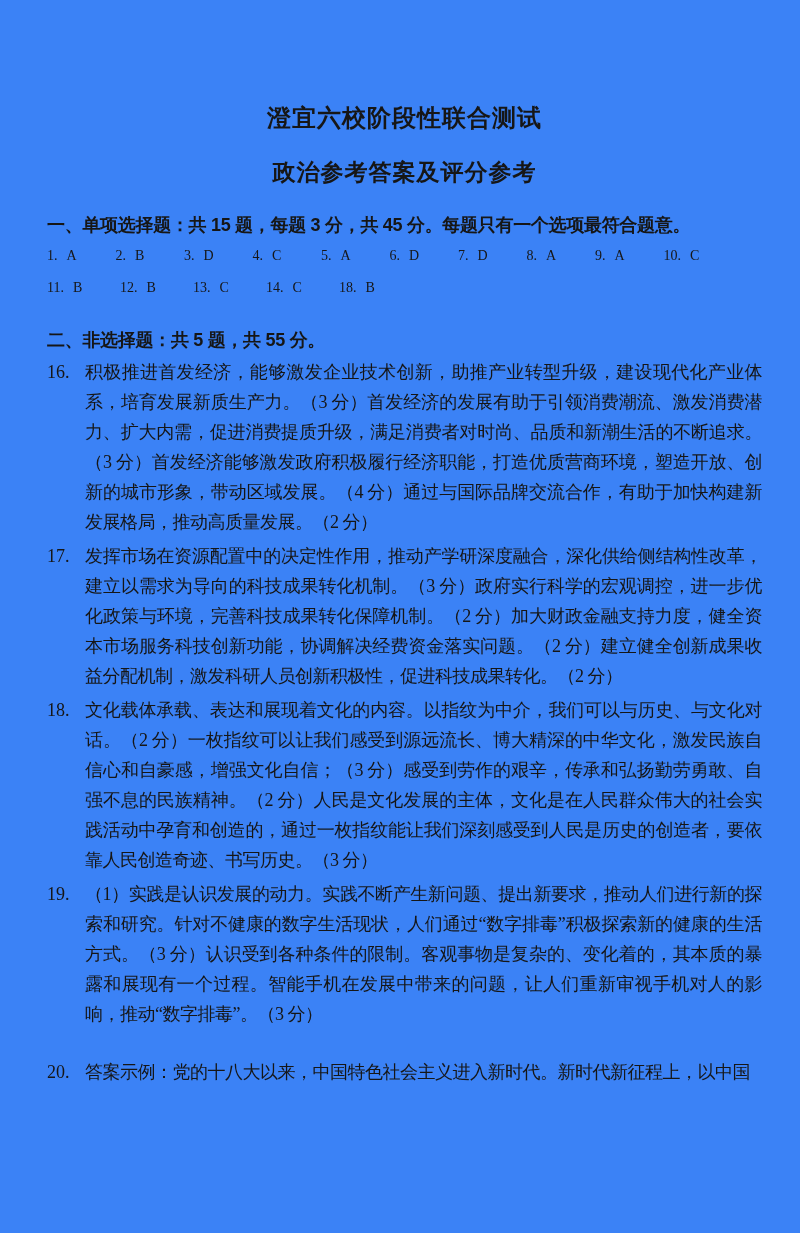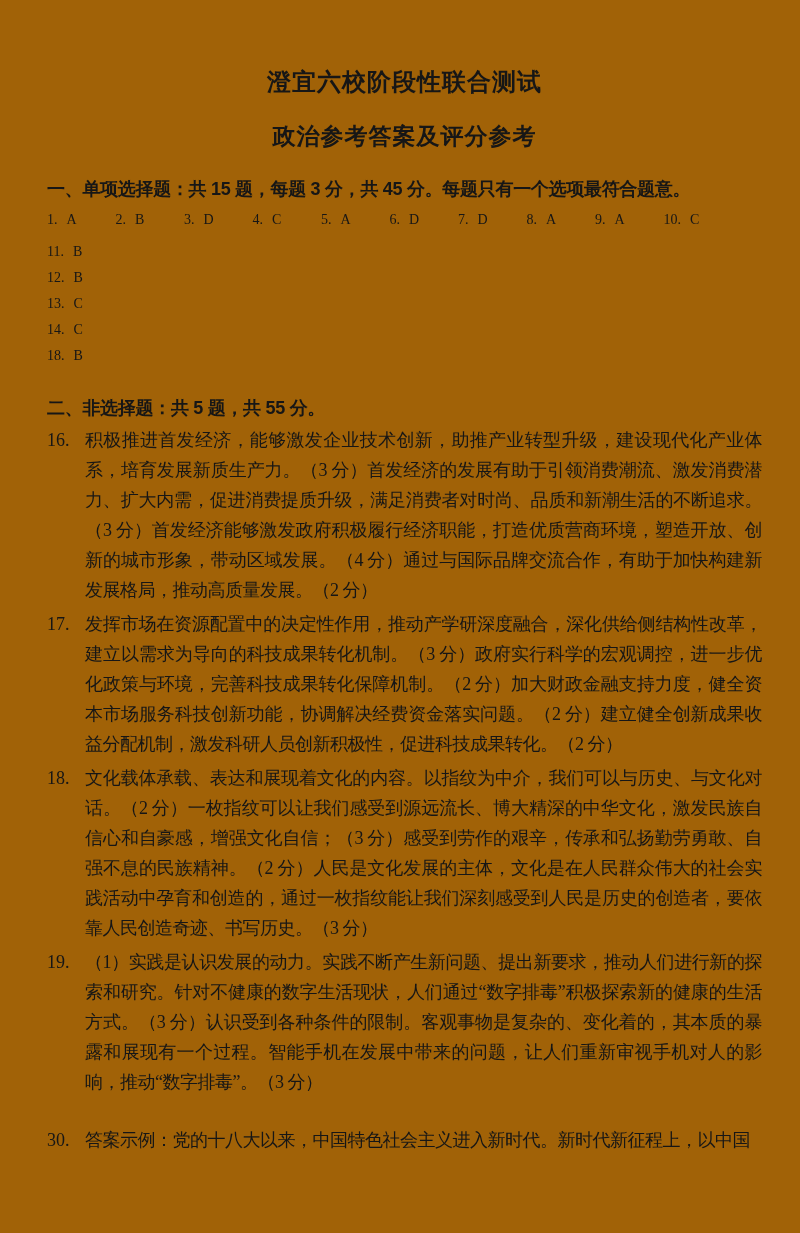--- a/index.html
+++ b/index.html
@@ -1,23 +1,23 @@
 <!DOCTYPE html>
 <html lang="zh"><head>
 <meta charset="utf-8">
 <style>
   html,body{margin:0;padding:0;background:#ffffff;}
   .page{
     position:relative;
     width:800px;height:1233px;
     box-sizing:border-box;
-    background:#a16207;
+    background:#3b82f6;
     color:#161616;
     font-family:"Liberation Serif","DejaVu Serif",serif;
-    padding:68px 38px 0 47px;
+    padding:104px 38px 0 47px;
     overflow:hidden;
   }
   .doc-title{
     font-family:"Liberation Sans","DejaVu Sans",sans-serif;
     font-weight:bold;
     font-size:24px;line-height:28px;
     text-align:center;
     margin:0 0 26px 0;
     letter-spacing:1px;
   }
@@ -31,21 +31,21 @@
   }
   .sec-heading{
     font-family:"Liberation Sans","DejaVu Sans",sans-serif;
     font-weight:bold;
     font-size:18px;line-height:30px;
     margin:24px 0 0 0;
     letter-spacing:-0.3px;
   }
   .ans-row{display:flex;font-size:14px;line-height:26px;}
   .ans-row.row-1{margin-top:3px;}
-  .ans-row.row-2{margin-top:6px;flex-direction:column;}
+  .ans-row.row-2{margin-top:6px;}
   .ans{flex:none;width:68.5px;white-space:nowrap;}
   .ans-row.row-2 .ans{width:73px;}
   .ans-choice{margin-left:9px;}
   .frq-list{margin-top:2px;}
   .item{display:flex;margin:0 0 4px 0;}
   .item-num{
     flex:none;width:38px;
     font-size:18px;line-height:30px;
   }
   .item-body{flex:1;min-width:0;}
@@ -115,21 +115,21 @@
     </div>
 
     <div class="item">
       <span class="item-num">19.</span>
       <div class="item-body">
         <p>（1）实践是认识发展的动力。实践不断产生新问题、提出新要求，推动人们进行新的探索和研究。针对不健康的数字生活现状，人们通过“数字排毒”积极探索新的健康的生活方式。（3 分）认识受到各种条件的限制。客观事物是复杂的、变化着的，其本质的暴露和展现有一个过程。智能手机在发展中带来的问题，让人们重新审视手机对人的影响，推动“数字排毒”。（3 分）</p>
       </div>
     </div>
 
     <div class="item item-20">
-      <span class="item-num">30.</span>
+      <span class="item-num">20.</span>
       <div class="item-body">
         <p>答案示例：党的十八大以来，中国特色社会主义进入新时代。新时代新征程上，以中国</p>
       </div>
     </div>
 
   </div>
 
 </div>
 
 </body></html>

